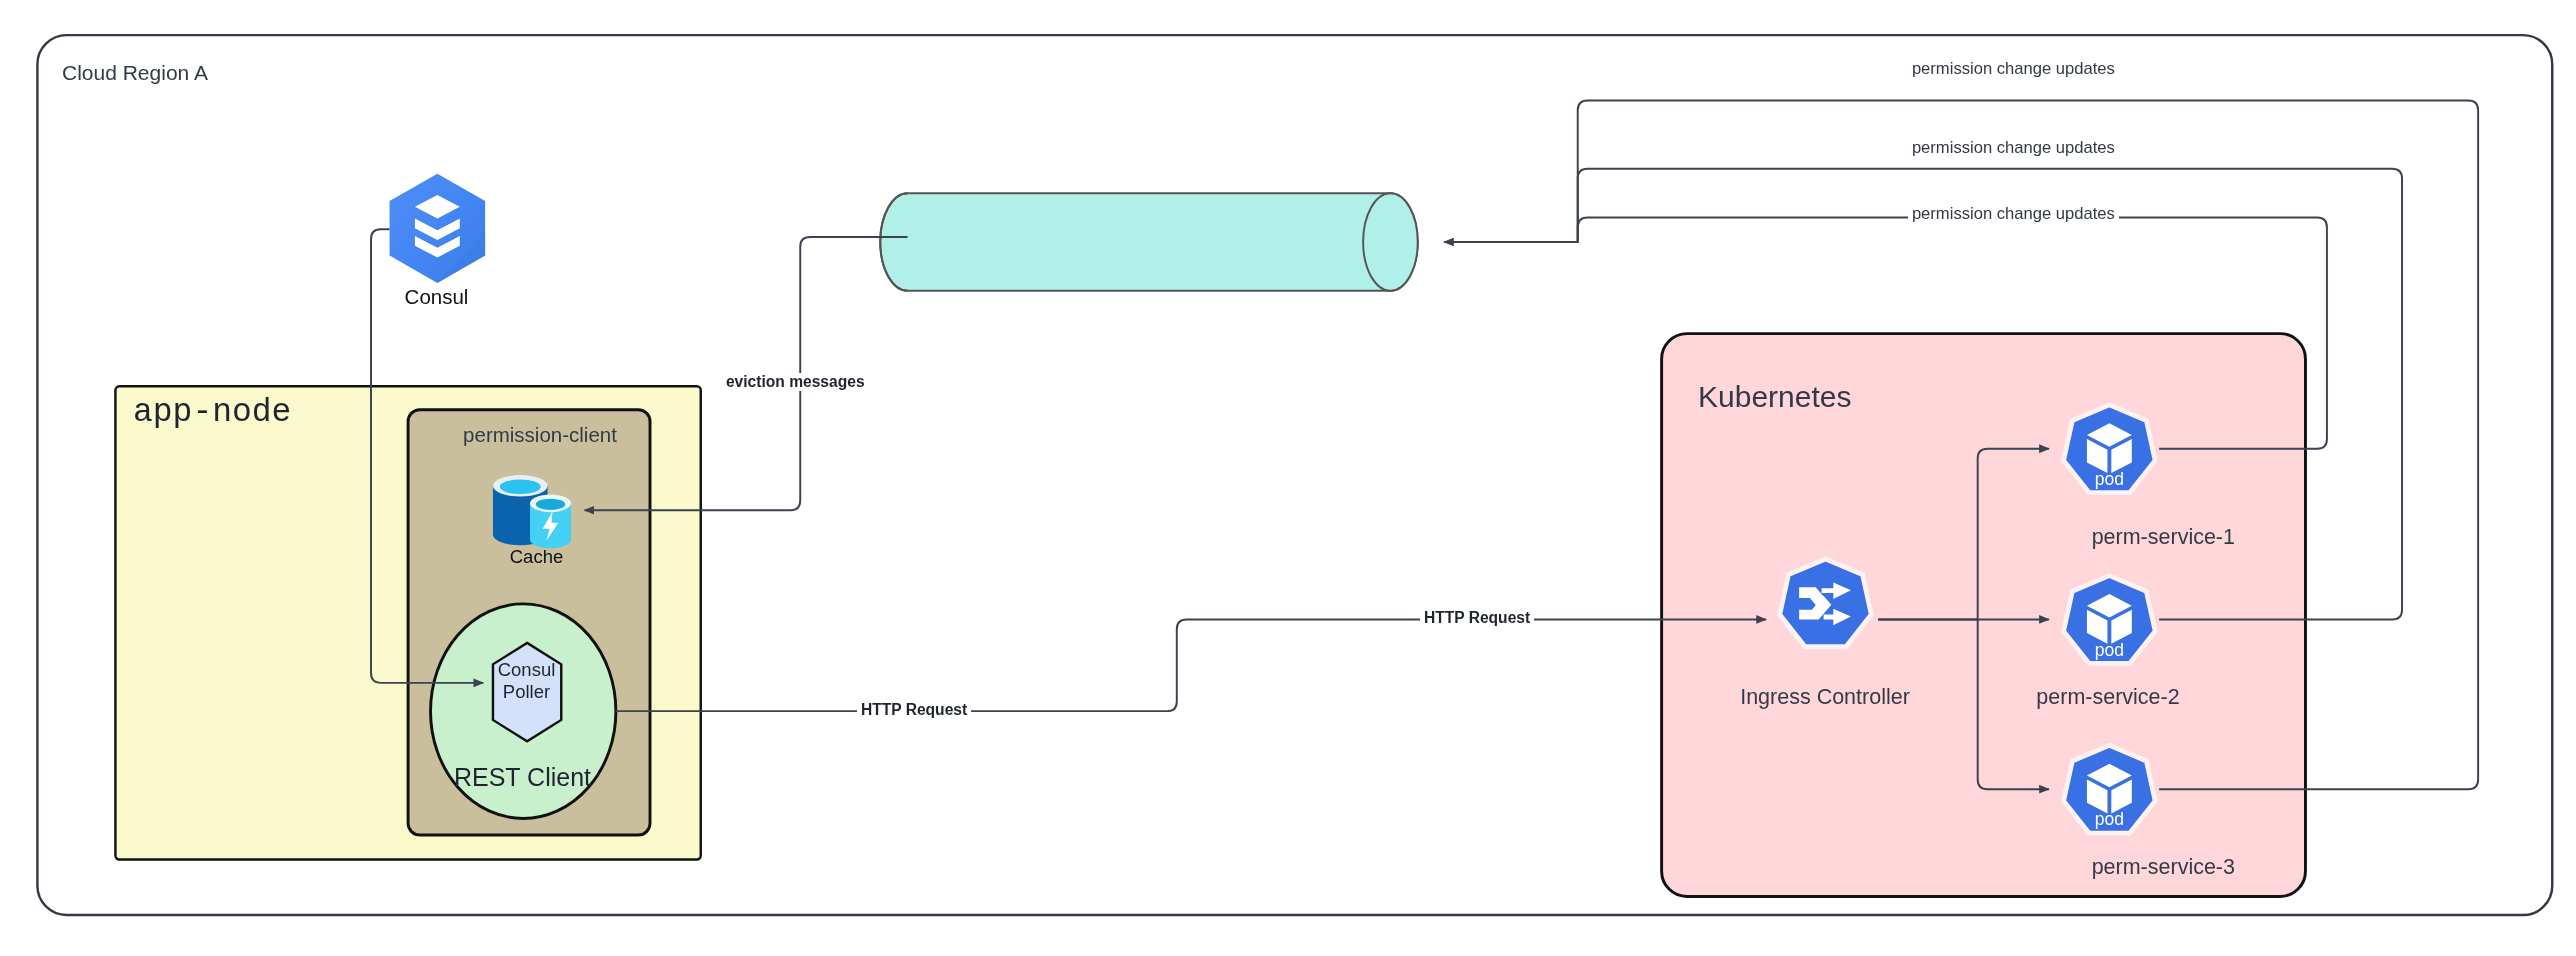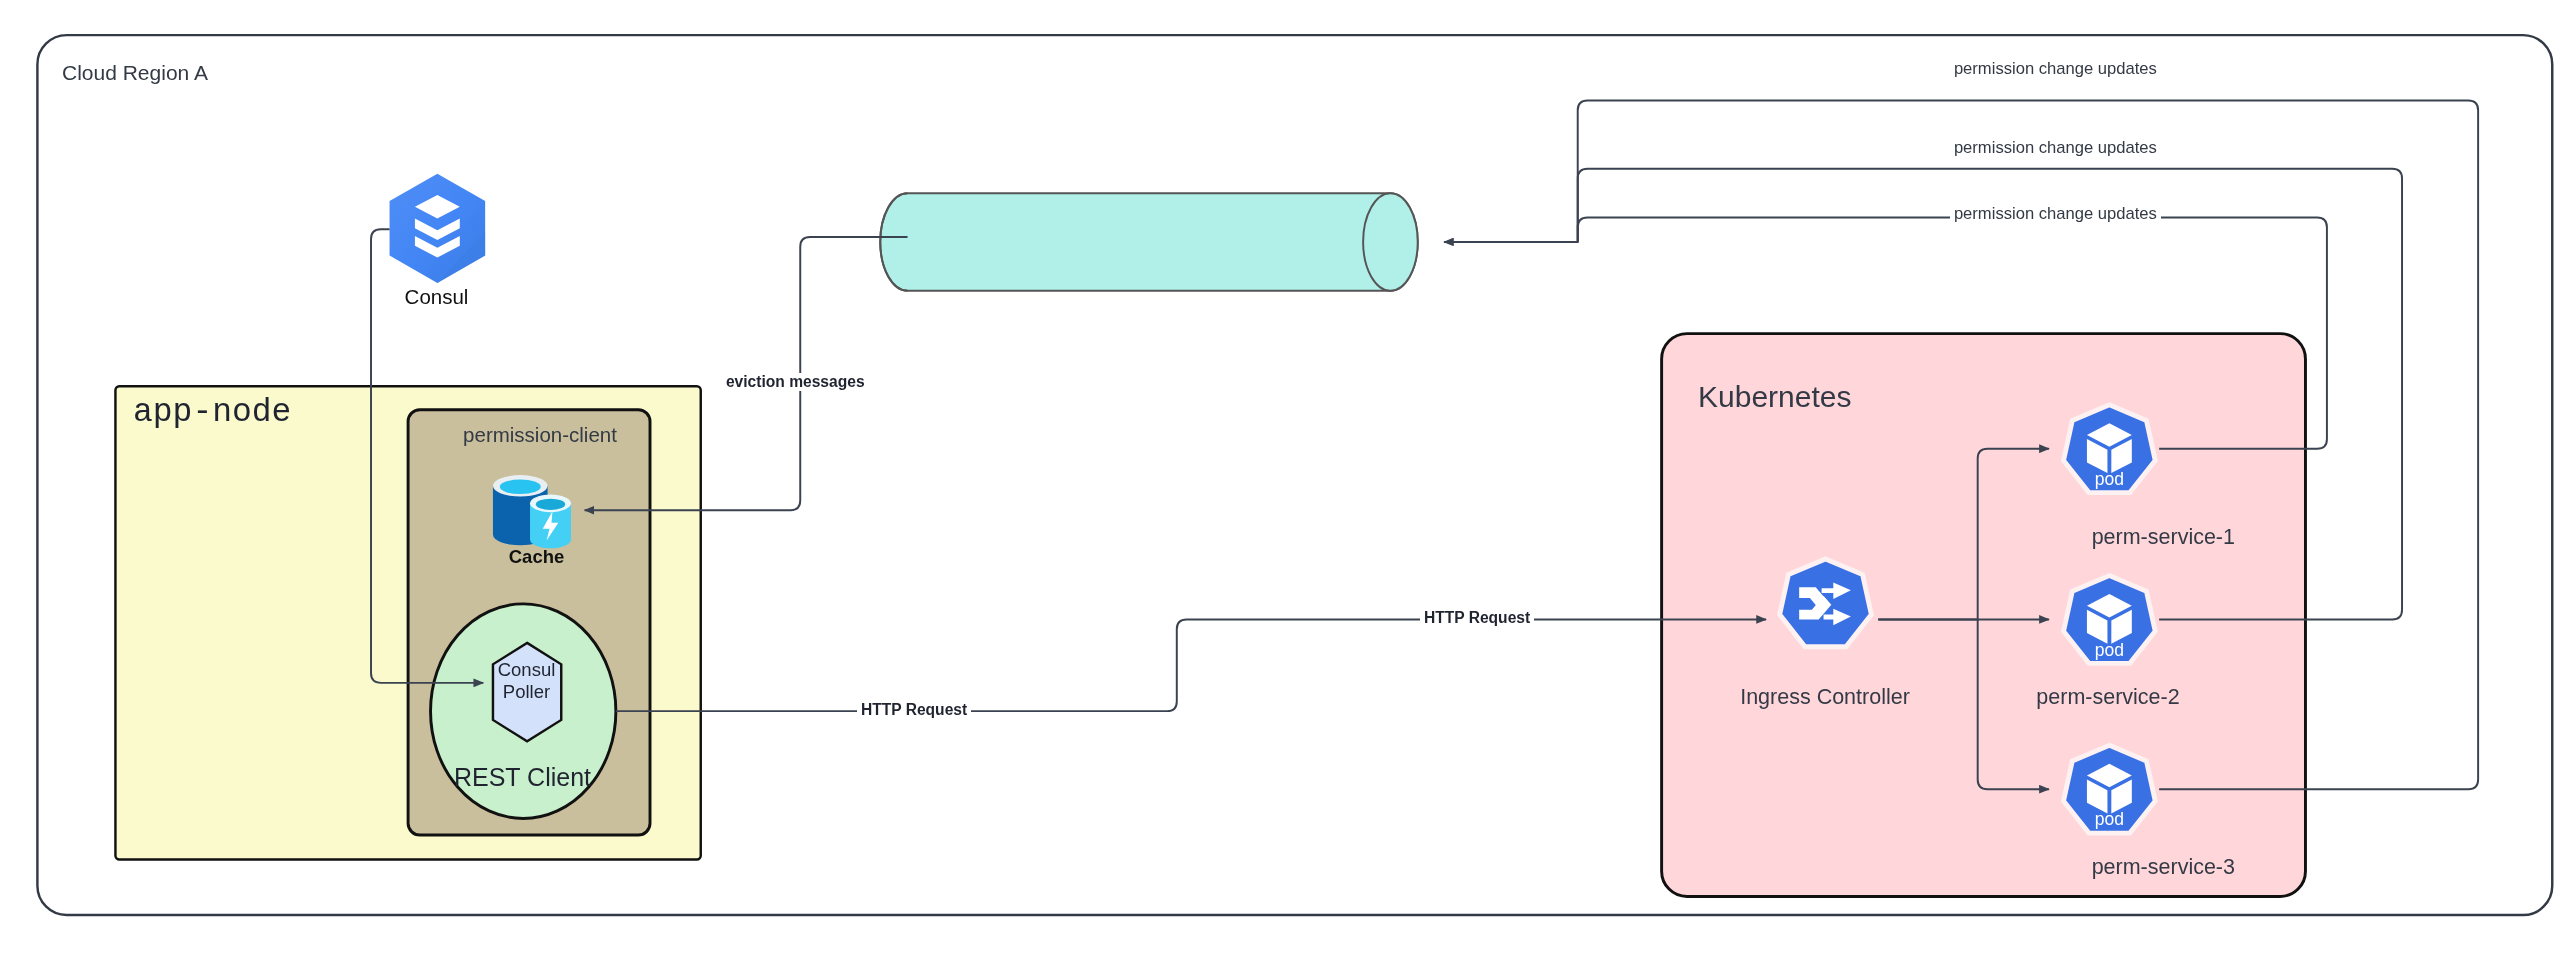--- a/index.html
+++ b/index.html
@@ -11,32 +11,32 @@
 
   
   #cloud-region-label{left:62px;top:61px;font-size:21px;color:#333a45;}
   #appnode-label{left:133px;top:394px;font-size:33px;color:#1f2430;font-family:Liberation Mono, monospace;}
   #permclient-label{left:0;top:423px;width:242px;text-align:center;font-size:20.5px;color:#333a45;}
   #kubernetes-label{left:1698px;top:380px;font-size:30px;color:#333a45;}
 
   
   #consul-label{left:373px;top:285px;width:127px;text-align:center;font-size:20.5px;color:#111;}
   #redis-label{left:888px;top:280px;width:527px;text-align:center;font-size:40px;color:#111;}
-  #cache-label{left:478px;top:546px;width:117px;text-align:center;font-size:18.5px;font-weight:bold;color:#111;}
+  #cache-label{left:478px;top:546px;width:117px;text-align:center;font-size:18.5px;font-weight:normal;color:#111;}
   #restclient-label{left:415px;top:763px;width:215px;text-align:center;font-size:25px;color:#1f2430;}
   #consulpoller-label{left:468px;top:659px;width:117px;text-align:center;font-size:18.5px;line-height:21.5px;color:#1f2430;}
   #ingress-label{left:1698px;top:685px;width:254px;text-align:center;font-size:21.5px;color:#333a45;}
   #ps1-label{left:1981px;top:514px;width:254px;text-align:right;font-size:21.5px;color:#333a45;margin-top:11px;}
   #ps2-label{left:1981px;top:685px;width:254px;text-align:center;font-size:21.5px;color:#333a45;}
   #ps3-label{left:1981px;top:855px;width:254px;text-align:right;font-size:21.5px;color:#333a45;}
   .pod-text{font-size:18px;fill:#ffffff;}
 
   
   .edge-label{position:absolute;white-space:nowrap;font-size:15.6px;font-weight:bold;color:#1f2430;background:#ffffff;padding:0 3.9px;}
-  .edge-label.thin{font-weight:normal;font-size:16.6px;color:#333a45;margin-left:42px;}
+  .edge-label.thin{font-weight:normal;font-size:16.6px;color:#333a45;}
   #lbl-eviction{left:722px;top:373px;}
   #lbl-http-low{left:857px;top:701px;}
   #lbl-http-high{left:1420px;top:609px;}
   #lbl-pcu-1{left:1908px;top:59px;}
   #lbl-pcu-2{left:1908px;top:138px;}
   #lbl-pcu-3{left:1908px;top:204px;}
 </style>
 </head>
 <body>
 

